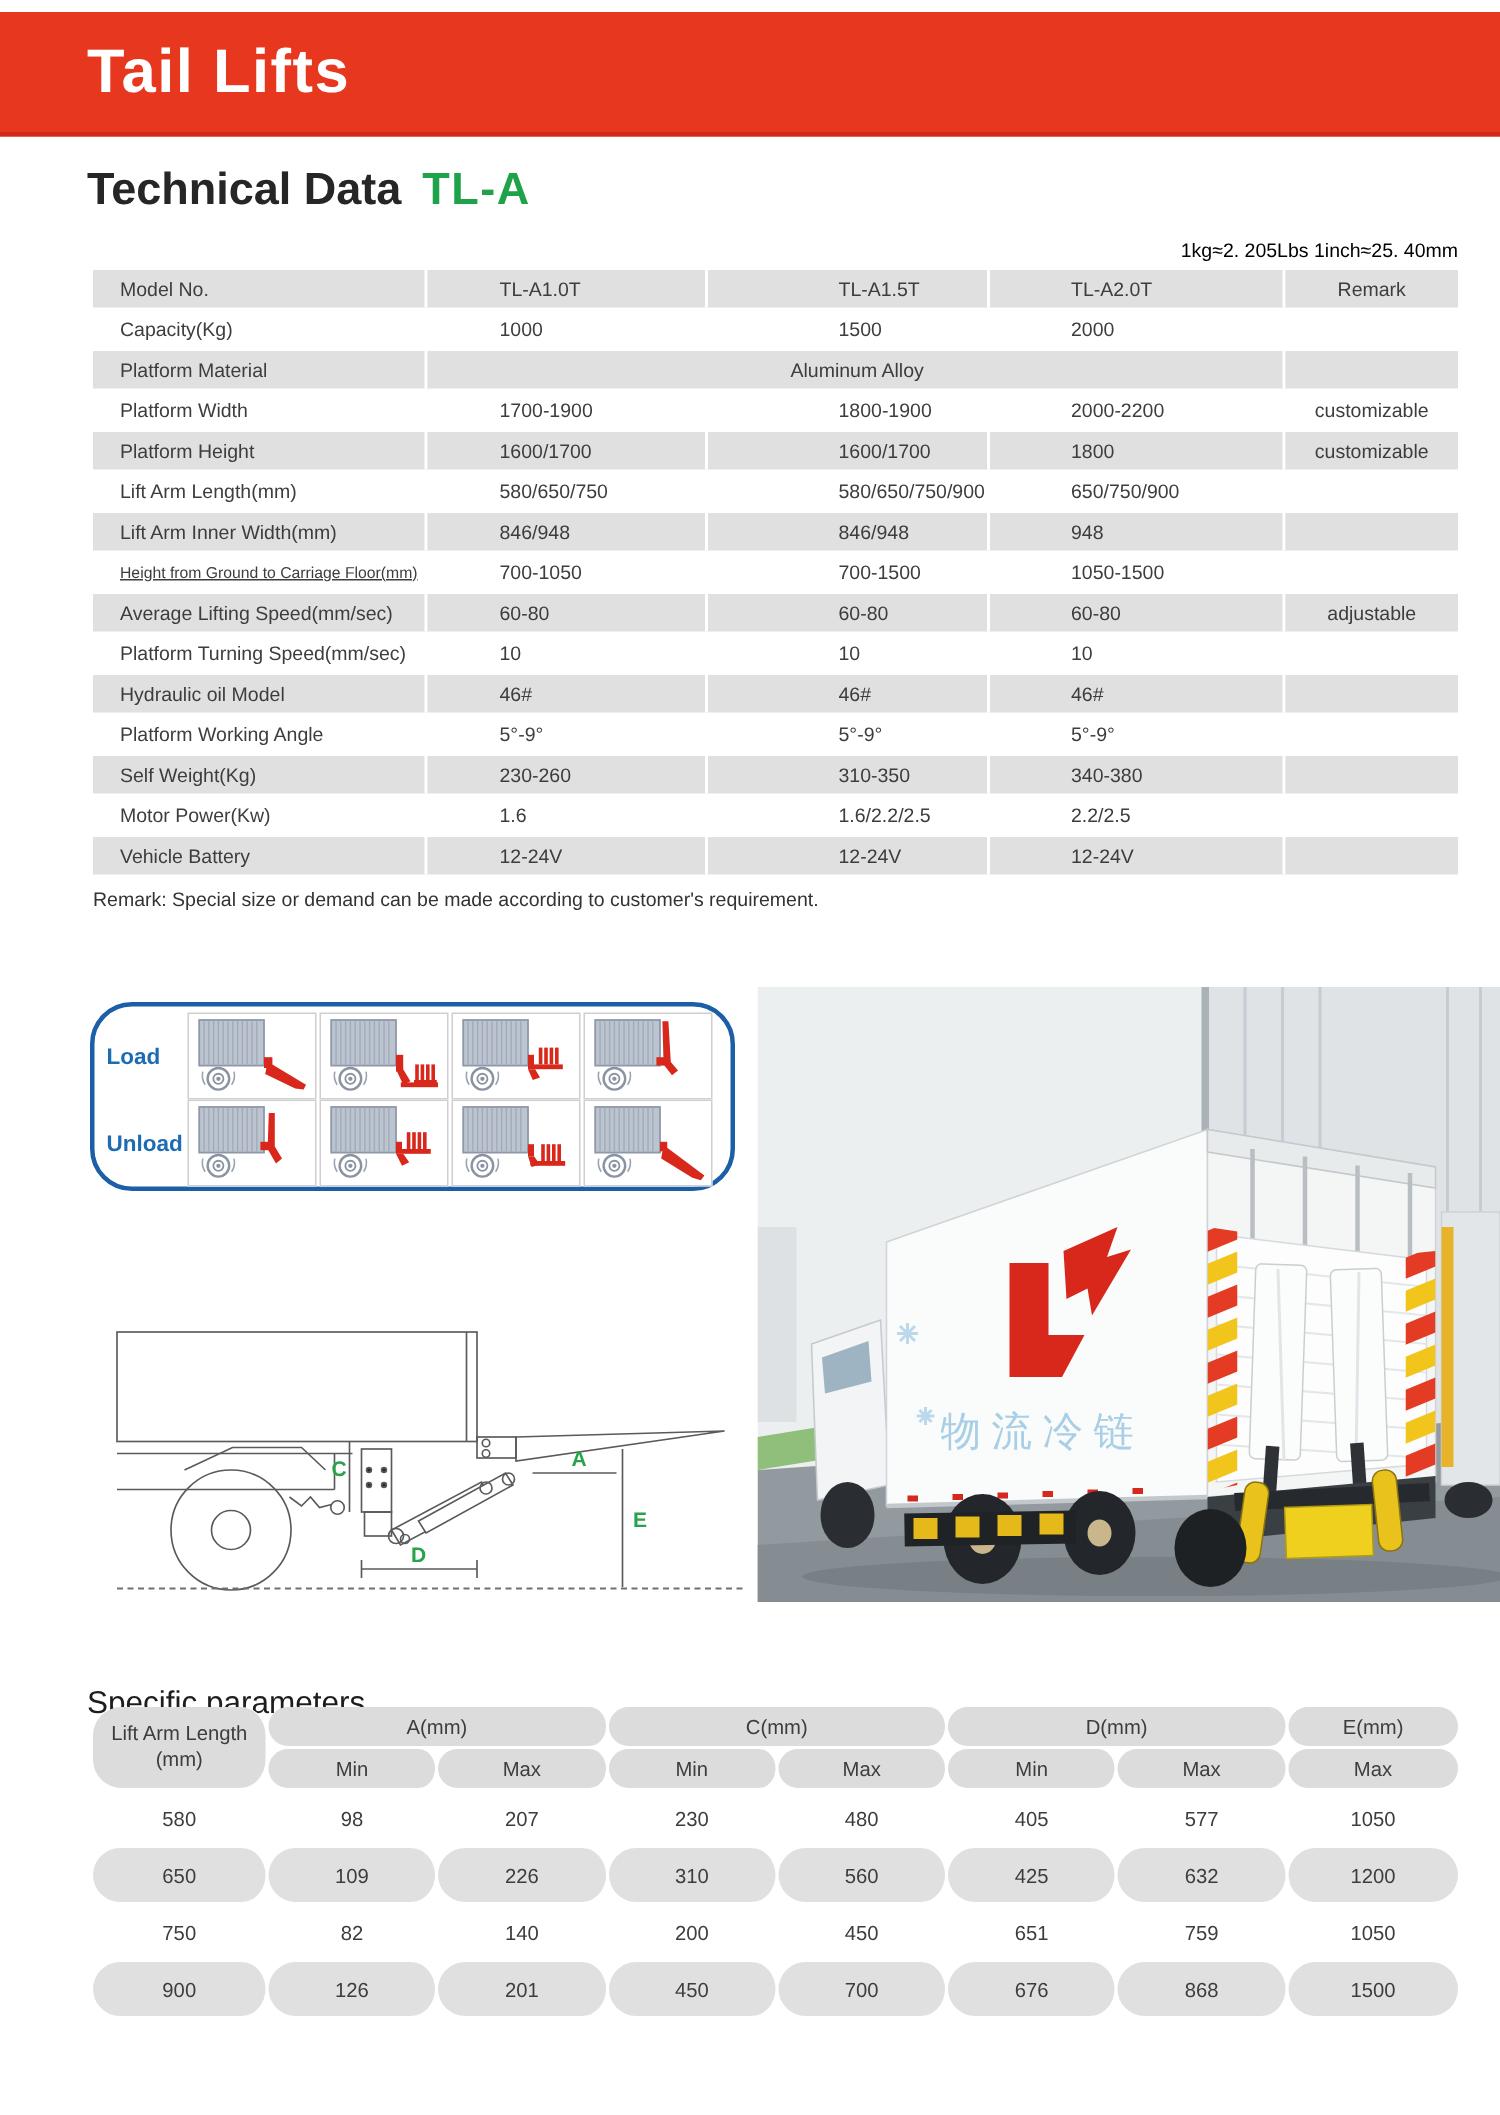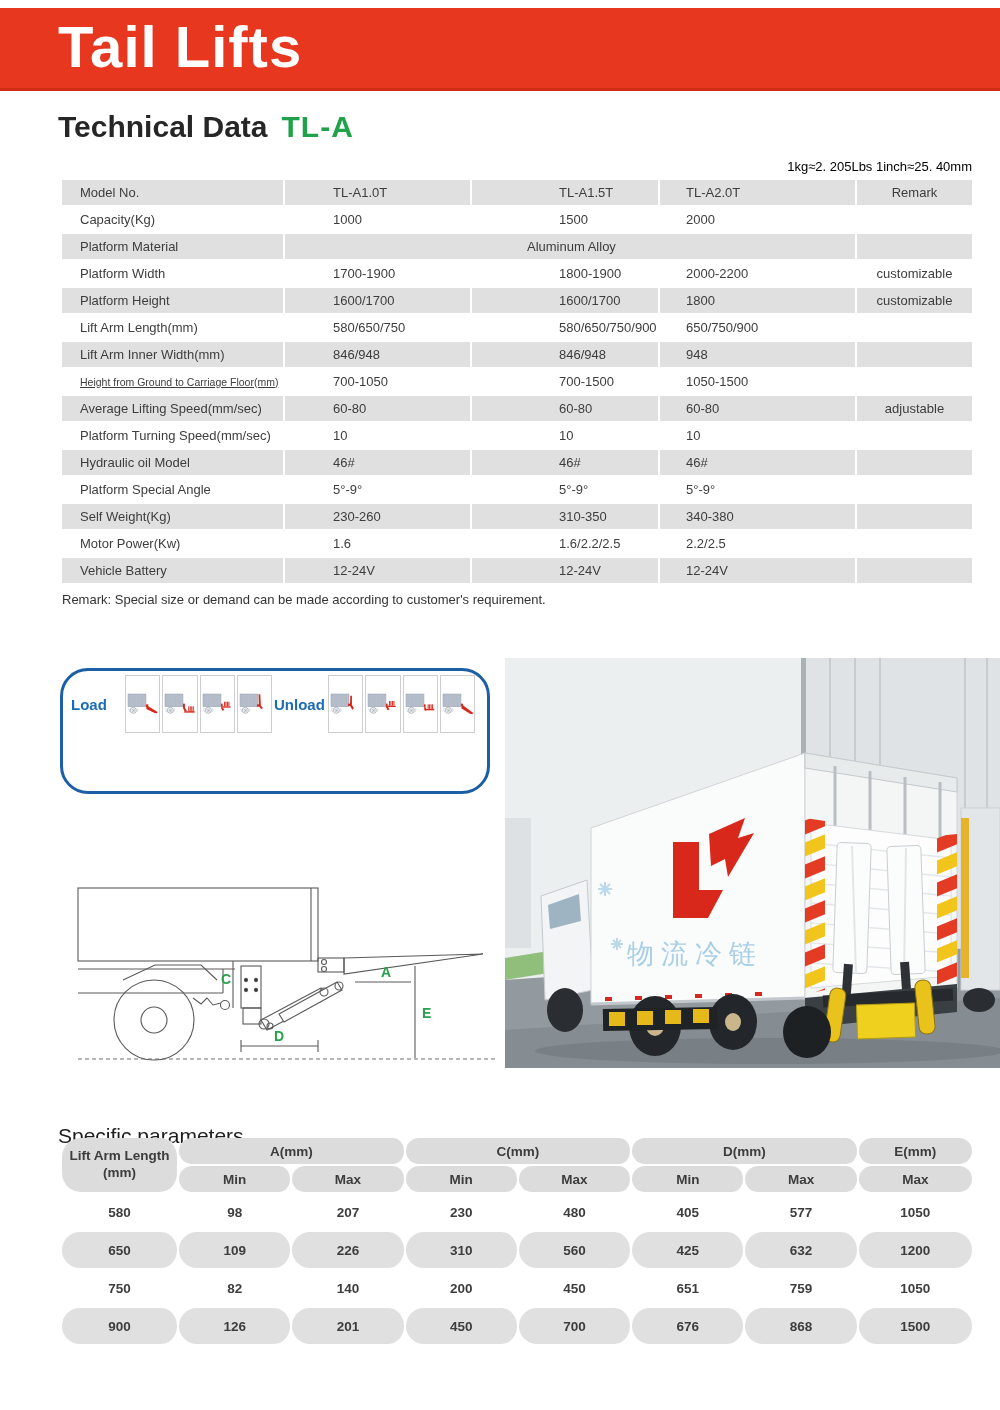--- a/index.html
+++ b/index.html
@@ -2,66 +2,66 @@
 <html><head>
 <meta charset="utf-8">
 <style>
   html,body{margin:0;padding:0;background:#ffffff;}
   .page{position:relative;width:1000px;height:1410px;background:#fff;overflow:hidden;
         font-family:"Liberation Sans","DejaVu Sans",sans-serif;color:#3d3d3d;}
 
   
   .banner{position:absolute;left:0;top:8px;width:1000px;height:80px;background:#e8371f;
           border-bottom:3px solid #d02c15;}
-  .banner h1{margin:0;padding:0 0 0 58px;line-height:78px;font-size:58px;font-weight:bold;
+  .banner h1{margin:0;padding:0 0 0 58px;line-height:78px;font-size:41px;font-weight:bold;
              color:#fff;letter-spacing:1px;}
 
   
   .tech-title{position:absolute;left:58px;top:110px;font-size:30px;font-weight:bold;color:#262626;}
   .tech-title .model{color:#1fa24a;margin-left:14px;letter-spacing:1px;}
   .conv-note{position:absolute;right:28px;top:159px;font-size:13px;color:#000000;}
 
   
   .t1wrap{position:absolute;left:62px;top:178px;}
   table.t1{border-collapse:separate;border-spacing:0 2px;table-layout:fixed;width:910px;
            font-size:13px;color:#3d3d3d;}
   table.t1 col.w0{width:223px} table.t1 col.w1{width:187px} table.t1 col.w2{width:188px}
   table.t1 col.w3{width:197px} table.t1 col.w4{width:115px}
   table.t1 th,table.t1 td{height:25px;padding:0;font-weight:normal;white-space:nowrap;
            overflow:hidden;border-right:2px solid #fff;background:#fff;text-align:left;}
   table.t1 th:last-child,table.t1 td:last-child{border-right:none;}
   table.t1 tr.g th,table.t1 tr.g td{background:#e0e0e0;}
   table.t1 .c-label{padding-left:18px;}
-  table.t1 .cv1{padding-left:48px;} table.t1 .cv2{padding-left:87px;} table.t1 .cv3{padding-left:26px;margin-left:28px;}
+  table.t1 .cv1{padding-left:48px;} table.t1 .cv2{padding-left:87px;} table.t1 .cv3{padding-left:54px;margin-left:28px;}
   table.t1 .c-remark{text-align:center;}
   table.t1 .c-span{padding-left:242px;}
   table.t1 .small{font-size:10.5px;text-decoration:underline;}
   .remark-note{position:absolute;left:62px;top:592px;font-size:13px;color:#333;text-align:center;}
 
   
   .lu-panel{position:absolute;left:60px;top:668px;width:430px;height:126px;background:#fff;
-            border:3px solid #1c5fa6;border-radius:28px;display:flex;flex-direction:row;
+            border:3px solid #1c5fa6;border-radius:28px;display:flex;flex-direction:column;
             justify-content:space-evenly;padding:4px 10px 4px 8px;box-sizing:border-box;}
   .lu-row{display:flex;align-items:center;height:58px;}
   .lu-label{width:54px;font-size:15px;font-weight:bold;color:#1d6cb3;flex:0 0 54px;}
   .lu-cell{flex:1;height:56px;border:1px solid #cfcfcf;background:#fff;margin-right:2px;}
   .lu-cell svg{width:100%;height:100%;}
 
   
   .photo{position:absolute;left:505px;top:658px;width:456px;height:410px;}
   .diagram{position:absolute;left:75px;top:862px;width:425px;height:205px;}
   .dimtext{font-family:"Liberation Sans",sans-serif;font-size:14px;font-weight:bold;fill:#28a24b;}
 
   
   .spec-title{position:absolute;left:58px;top:1096px;font-size:21px;color:#1d1d1d;margin-top:28px;}
   .t2wrap{position:absolute;left:62px;top:1136px;}
   table.t2{border-collapse:separate;border-spacing:0 2px;table-layout:fixed;width:910px;
            font-size:13.5px;color:#3d3d3d;}
   table.t2 col.p0{width:117px}
-  table.t2 th,table.t2 td{padding:0;font-weight:bold;text-align:center;
+  table.t2 th,table.t2 td{padding:0;font-weight:normal;text-align:center;
            border-right:2px solid #fff;background:#dcdcdc;border-radius:19px;}
   table.t2 th:last-child,table.t2 td:last-child{border-right:none;}
   table.t2 thead th{height:26px;}
   table.t2 thead th.c0{white-space:normal;line-height:1.25;}
   table.t2 tbody td{height:36px;background:#fff;}
   table.t2 tbody tr:nth-child(even) td{background:#e0e0e0;}
 
   .red{fill:#d8281c;}
   svg{display:block;}
 </style>
@@ -160,21 +160,21 @@
             <td class="c-remark"></td>
           </tr>
           <tr class="g">
             <td class="c-label">Hydraulic oil Model</td>
             <td class="cv1">46#</td>
             <td class="cv2">46#</td>
             <td class="cv3">46#</td>
             <td class="c-remark"></td>
           </tr>
           <tr>
-            <td class="c-label">Platform Special Angle</td>
+            <td class="c-label">Platform Working Angle</td>
             <td class="cv1">5°-9°</td>
             <td class="cv2">5°-9°</td>
             <td class="cv3">5°-9°</td>
             <td class="c-remark"></td>
           </tr>
           <tr class="g">
             <td class="c-label">Self Weight(Kg)</td>
             <td class="cv1">230-260</td>
             <td class="cv2">310-350</td>
             <td class="cv3">340-380</td>

